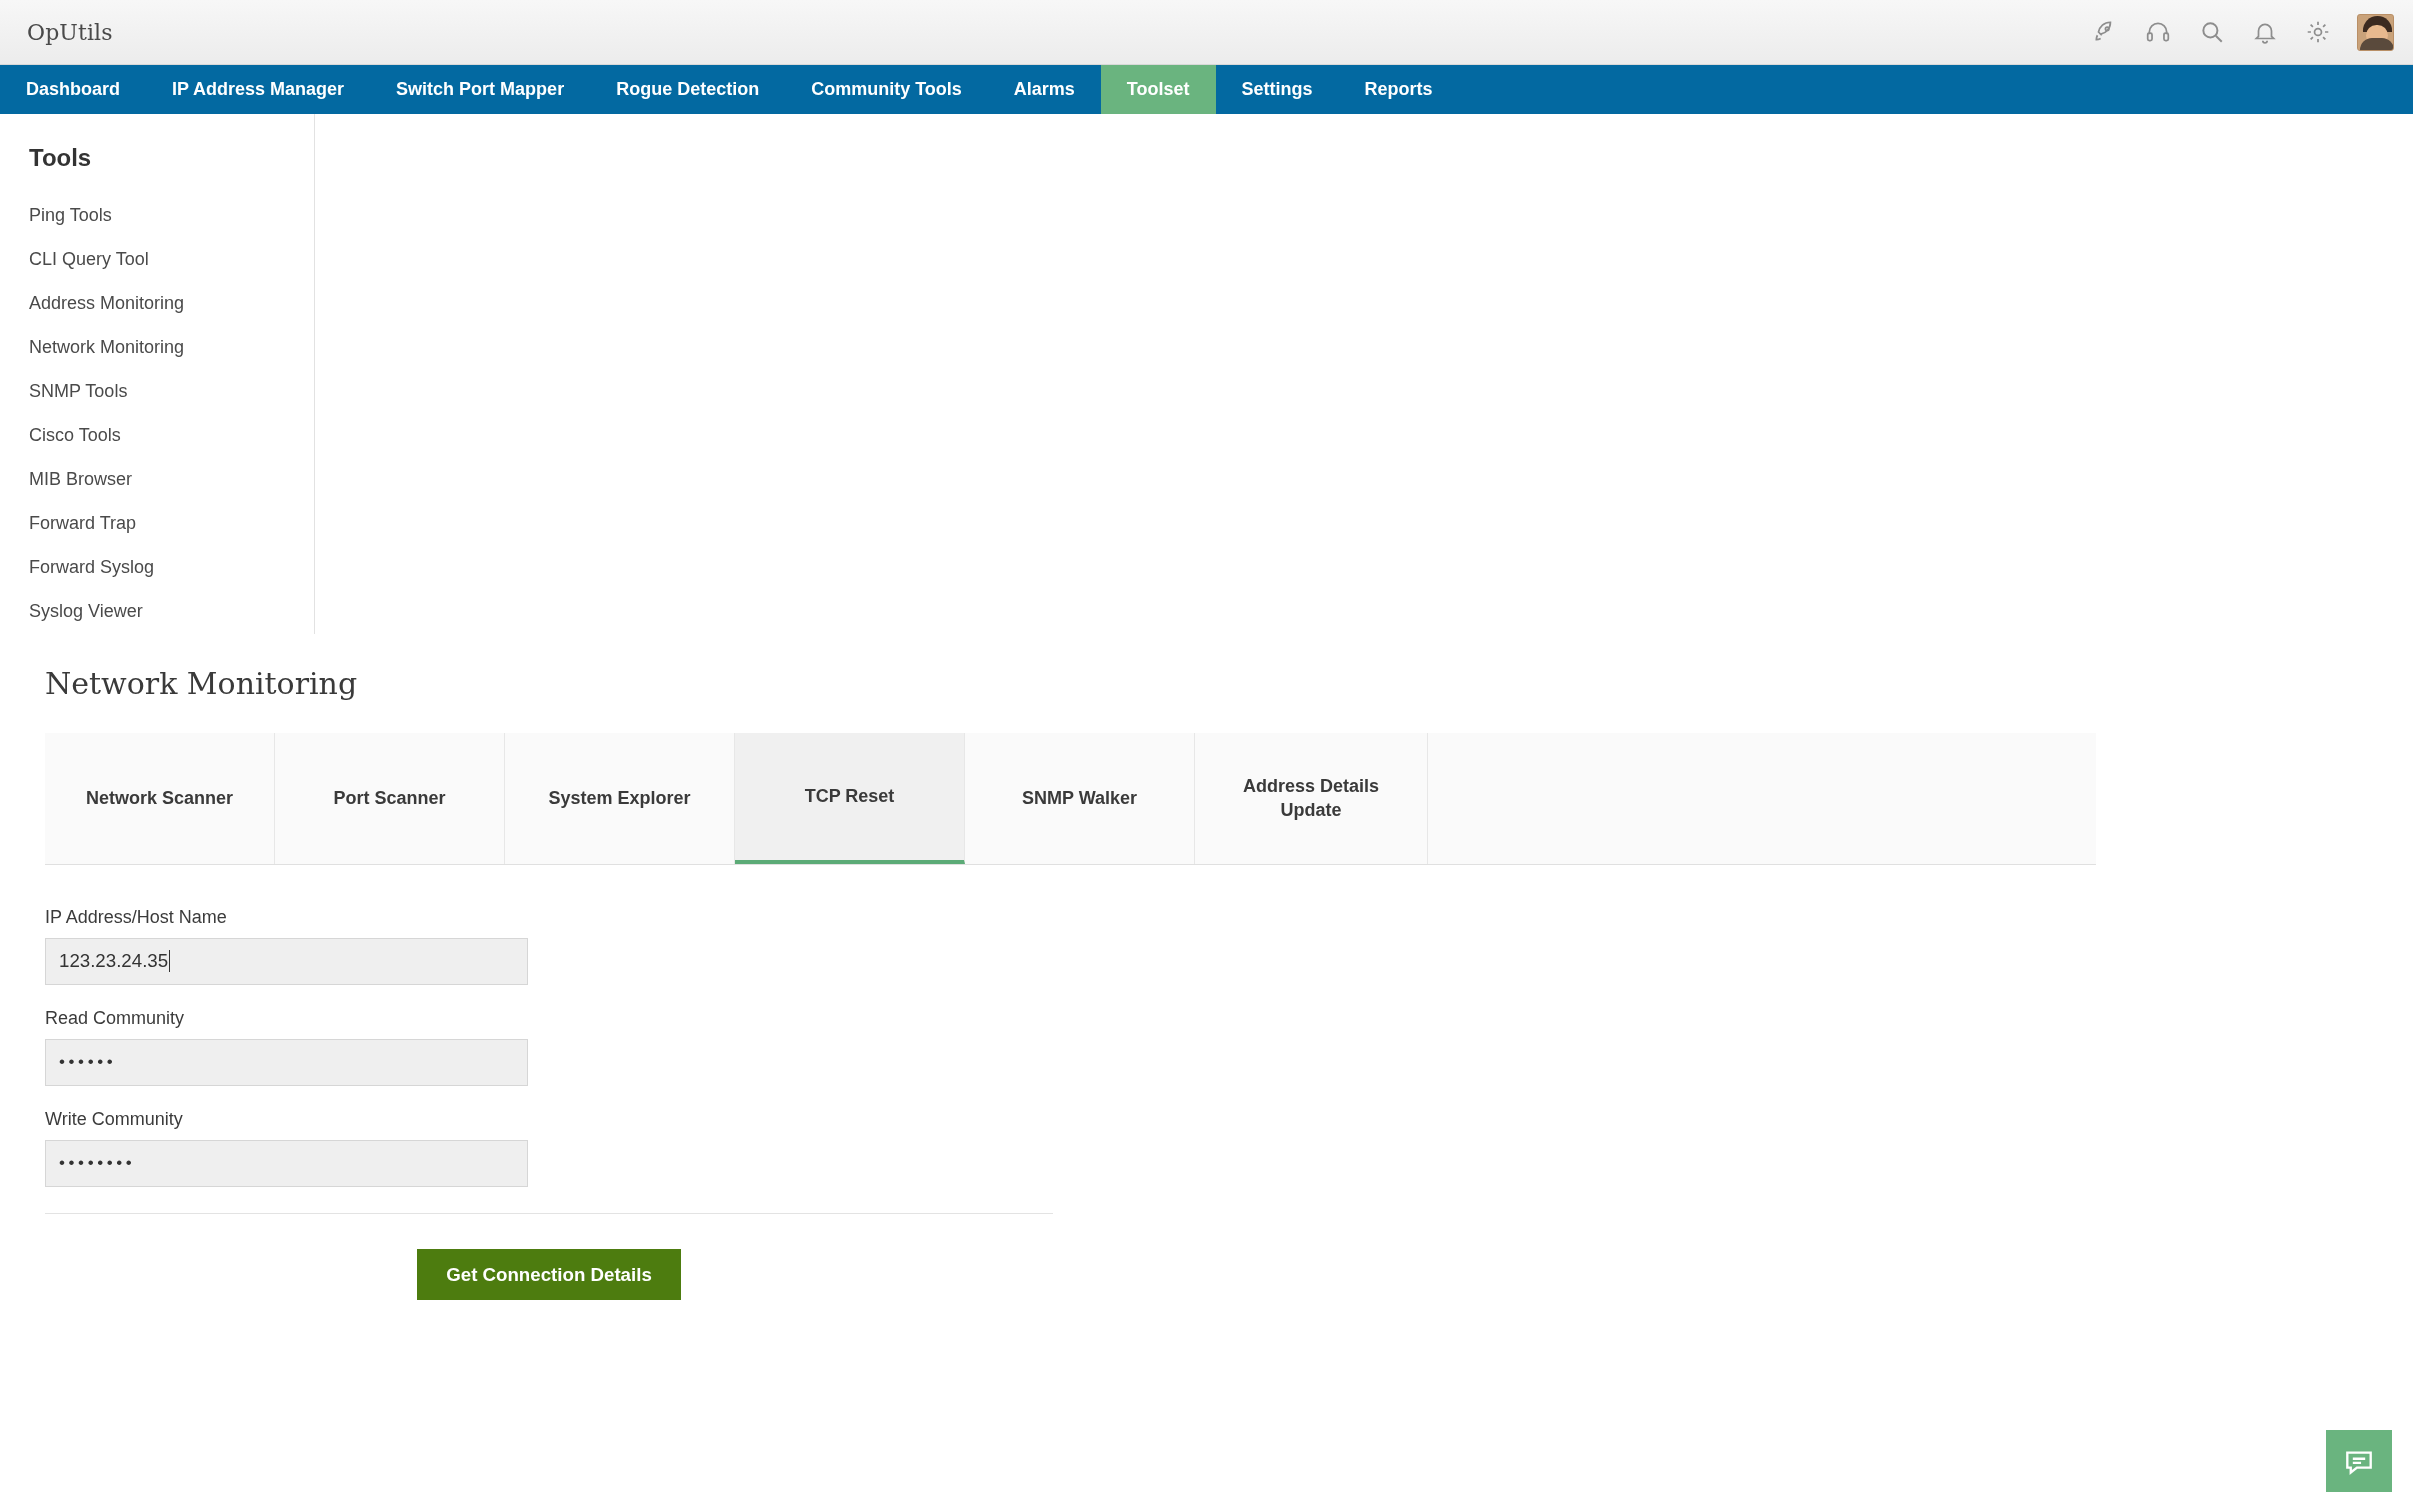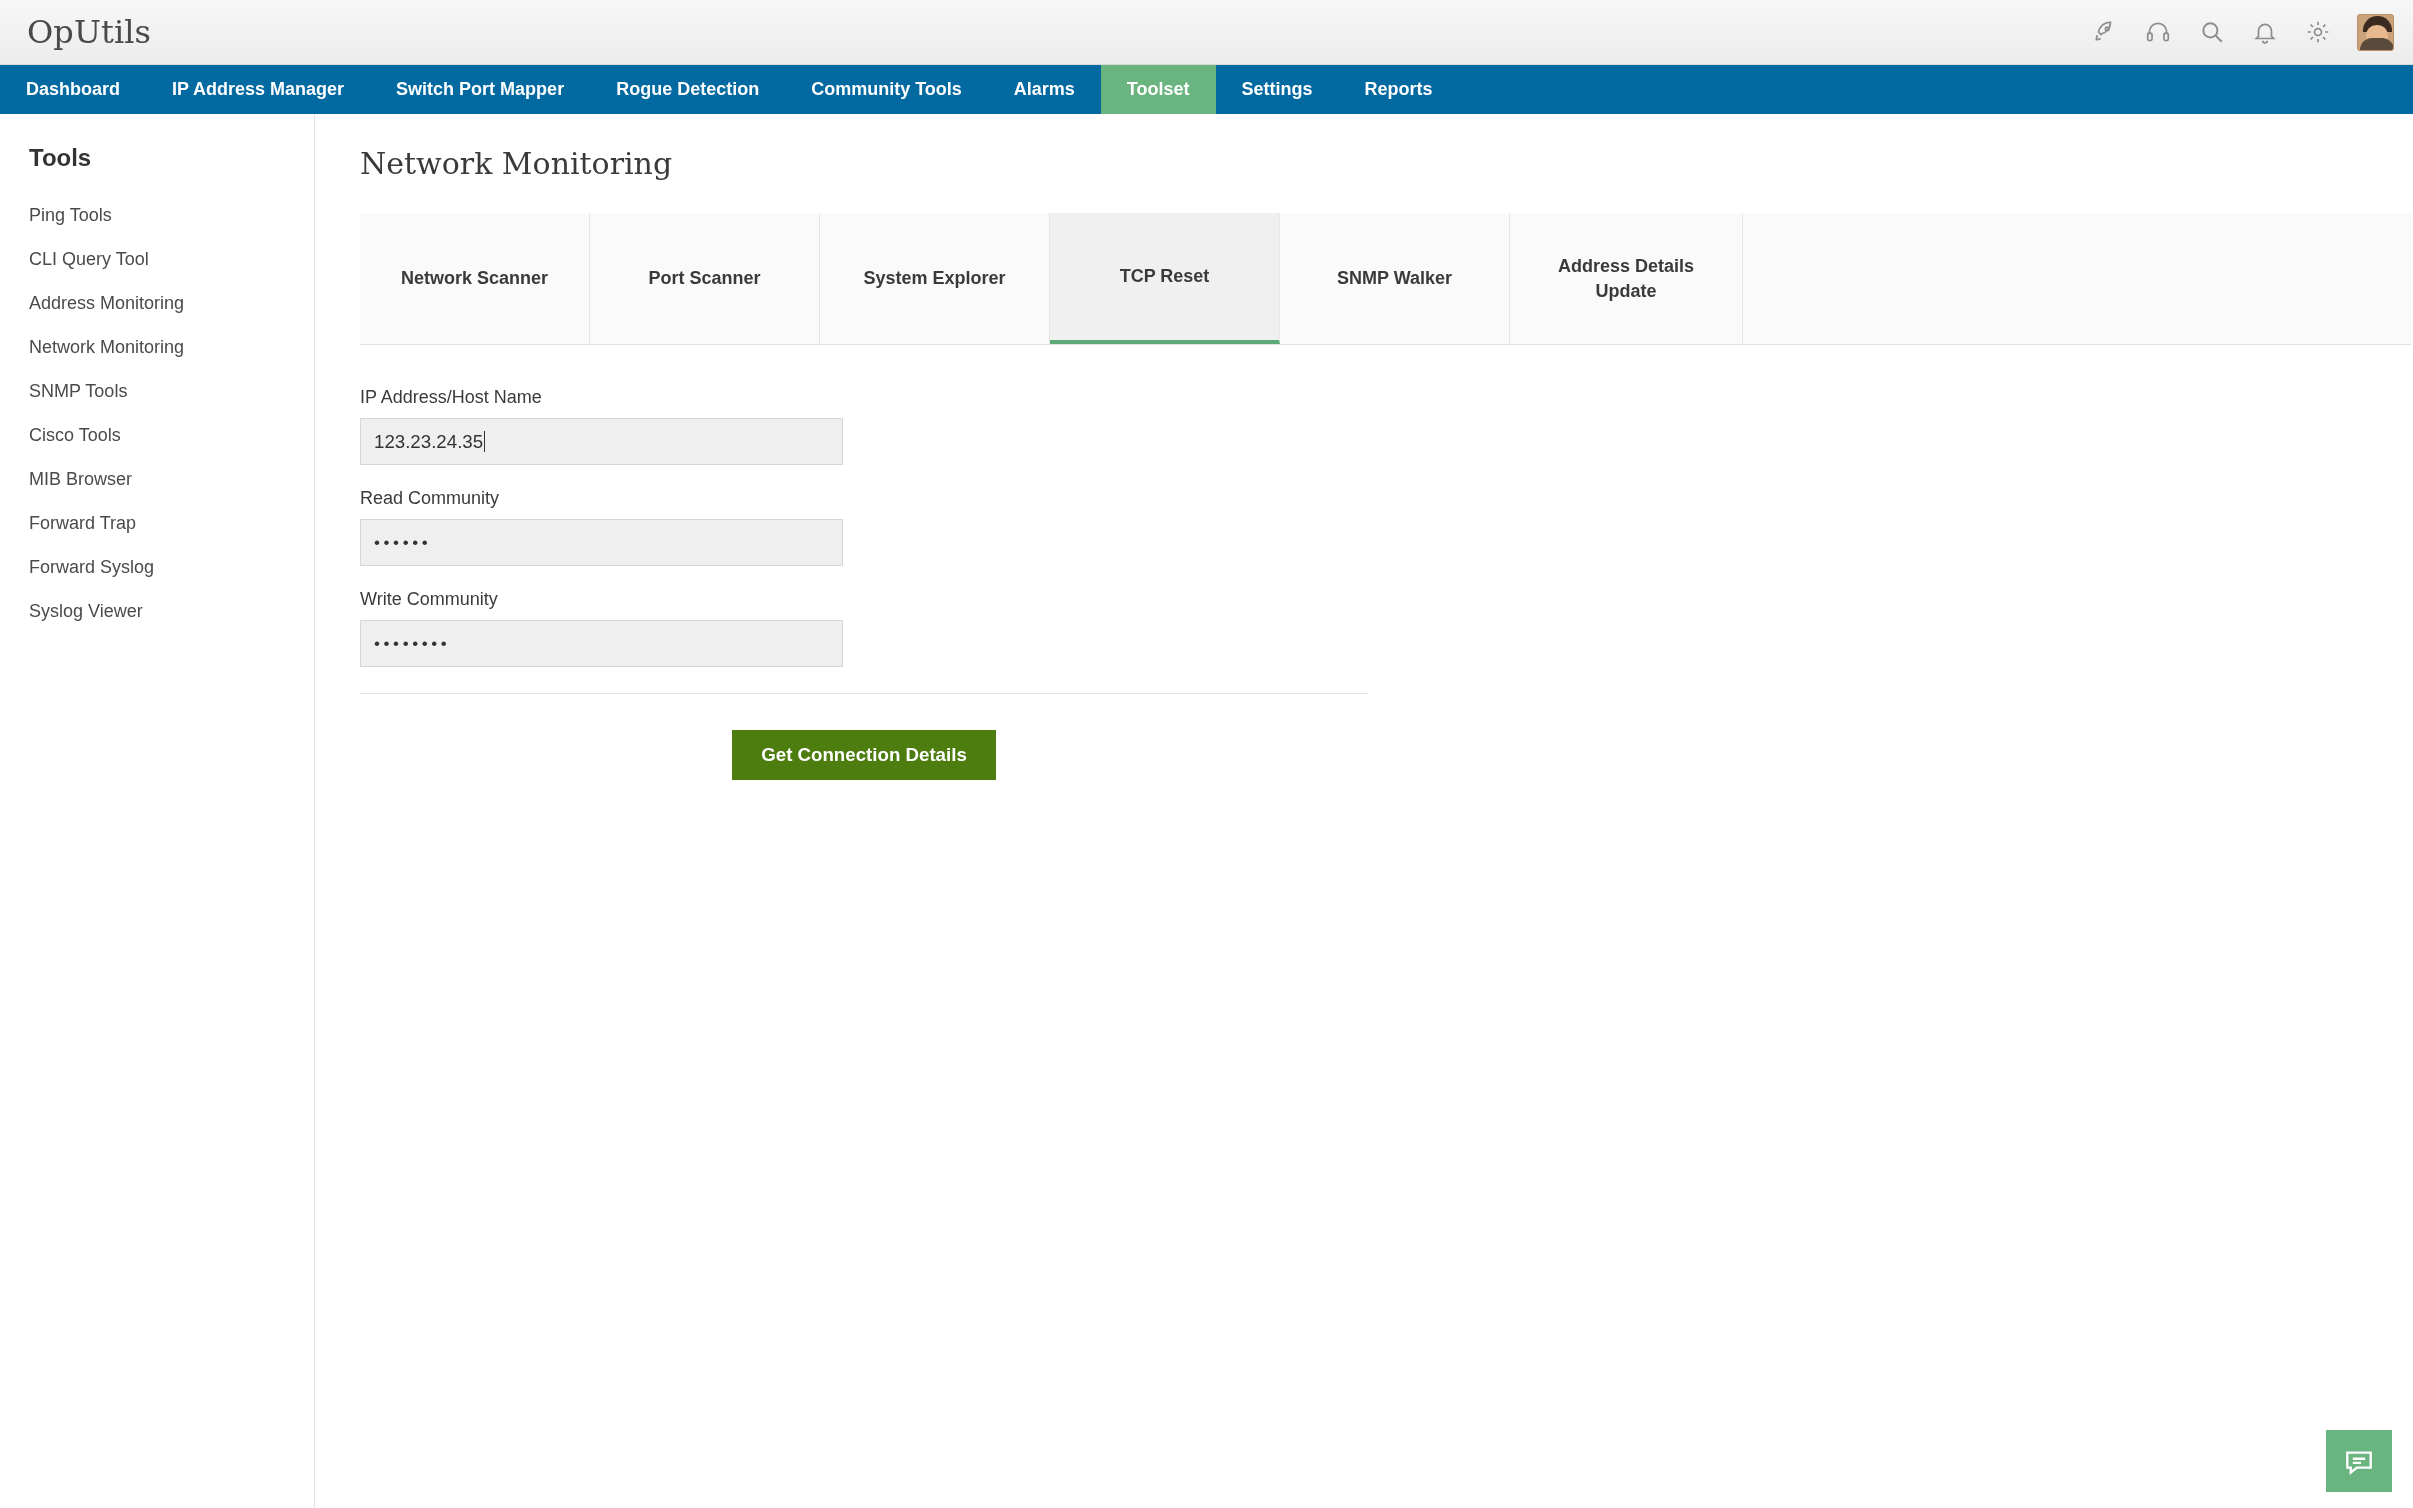--- a/index.html
+++ b/index.html
@@ -16,21 +16,21 @@
     height: 65px;
     background: linear-gradient(to bottom, #f7f7f7, #ececec);
     border-bottom: 0.7px solid #d8d8d8;
     display: flex;
     align-items: center;
     padding: 0 18.7px 0 27px;
     position: relative;
   }
   .brand {
     font-family: "DejaVu Serif", serif;
-    font-size: 32px;
+    font-size: 22px;
     color: #4a4a4a;
     letter-spacing: 0.1px;
     font-weight: 400;
   }
   .topbar-right {
     margin-left: auto;
     display: flex;
     align-items: center;
     gap: 24.4px;
   }
@@ -79,20 +79,21 @@
     cursor: pointer;
   }
   .nav-item.active {
     background: #6ab47f;
   }
 
   
   .layout {
     display: flex;
     height: calc(1508px - 65px - 49px);
+    flex-direction: column;
   }
   .sidebar {
     width: 315px;
     border-right: 0.7px solid #e2e2e2;
     padding: 30px 0 0 0;
     background: #ffffff;
     flex: 0 0 315px;
   }
   .sidebar-title {
     font-size: 24px;

